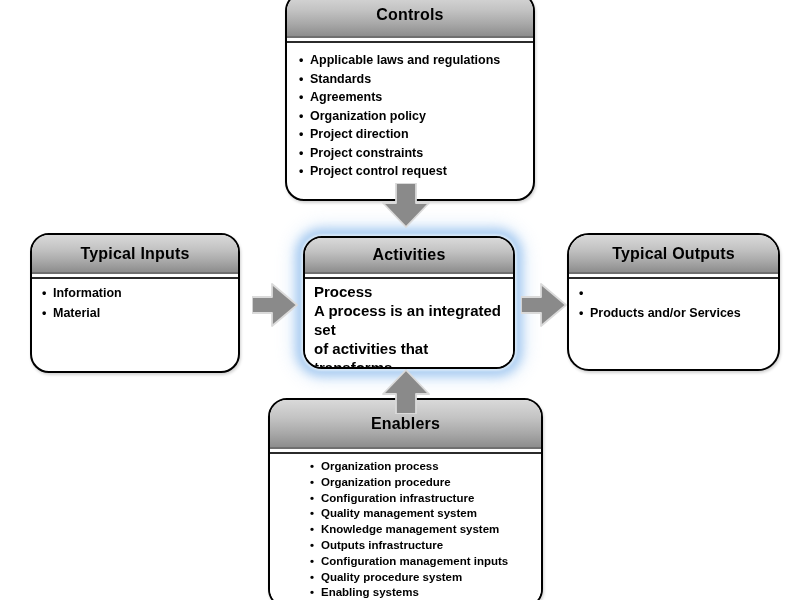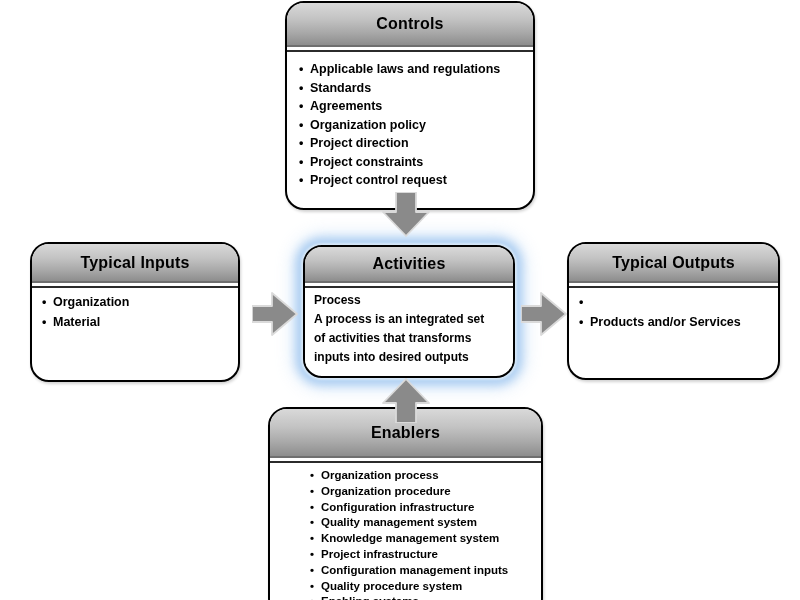--- a/index.html
+++ b/index.html
@@ -1,21 +1,21 @@
 <!DOCTYPE html>
 <html><head>
 <meta charset="utf-8">
 <style>
   html, body { margin:0; padding:0; }
   body {
     width:800px; height:600px; overflow:hidden; background:#ffffff;
     font-family:"Liberation Sans", sans-serif; font-weight:bold; color:#000;
     position:relative;
   }
-  .canvas { position:absolute; left:0; top:9px; width:800px; height:455px; }
+  .canvas { position:absolute; left:0; top:0; width:800px; height:455px; }
 
   .box {
     position:absolute; background:#ffffff; border:2px solid #000000;
     border-radius:19px; box-shadow:1px 2px 3px rgba(0,0,0,0.18);
     overflow:hidden;
   }
   .box-header {
     background:linear-gradient(180deg,#d9d9d9 0%,#c3c3c3 38%,#a9a9a9 70%,#8d8d8d 100%);
     border-bottom:2px solid #6f6f6f;
     display:flex; align-items:center; justify-content:center;
@@ -36,25 +36,25 @@
   .inputs-box { left:30px; top:233px; width:206px; height:136px; }
   .inputs-box .box-header { height:37px; }
   .inputs-box .box-body { padding:4px 6px 0 10px; font-size:12.5px; line-height:20px; }
 
   
   .activities-box {
     left:303px; top:236px; width:208px; height:129px;
     box-shadow:0 0 2px 2px #d6e7f7, 0 0 9px 7px #aecff2, 0 0 16px 11px rgba(174,207,242,0.45);
   }
   .activities-box .box-header { height:34px; }
-  .activities-box .box-body { padding:3px 6px 0 9px; font-size:12px; line-height:19px; }
+  .activities-box .box-body { padding:3px 6px 0 9px; font-size:15px; line-height:19px; }
   .activities-desc { white-space:pre-line; }
 
   
-  .outputs-box { left:567px; top:233px; width:209px; height:134px; }
+  .outputs-box { left:567px; top:233px; width:209px; height:134px;border-radius:22px; }
   .outputs-box .box-header { height:37px; }
   .outputs-box .box-body { padding:4px 4px 0 10px; font-size:12.5px; line-height:20px; }
 
   
   .enablers-box { left:268px; top:398px; width:271px; height:206px; }
   .enablers-box .box-header { height:47px;text-align:center; }
   .enablers-box .box-body { padding:5px 4px 0 40px; font-size:11.5px; line-height:15.8px; }
 
   .arrow { position:absolute; z-index:5; }
   .arrow svg { display:block; }
@@ -102,21 +102,21 @@
   </div>
 
   <div class="box inputs-box">
     <div class="box-header">
       <span>Typical Inputs</span>
     </div>
     <div class="box-divider"></div>
     <div class="box-body">
         <div class="bullet-item">
           <span class="dot">•</span>
-          <span>Organization</span>
+          <span>Information</span>
         </div>
         <div class="bullet-item">
           <span class="dot">•</span>
           <span>Material</span>
         </div>
       </div>
   </div>
 
   <div class="box activities-box">
     <div class="box-header">
@@ -168,21 +168,21 @@
         <div class="bullet-item">
           <span class="dot">•</span>
           <span>Quality management system</span>
         </div>
         <div class="bullet-item">
           <span class="dot">•</span>
           <span>Knowledge management system</span>
         </div>
         <div class="bullet-item">
           <span class="dot">•</span>
-          <span>Project infrastructure</span>
+          <span>Outputs infrastructure</span>
         </div>
         <div class="bullet-item">
           <span class="dot">•</span>
           <span>Configuration management inputs</span>
         </div>
         <div class="bullet-item">
           <span class="dot">•</span>
           <span>Quality procedure system</span>
         </div>
         <div class="bullet-item">

